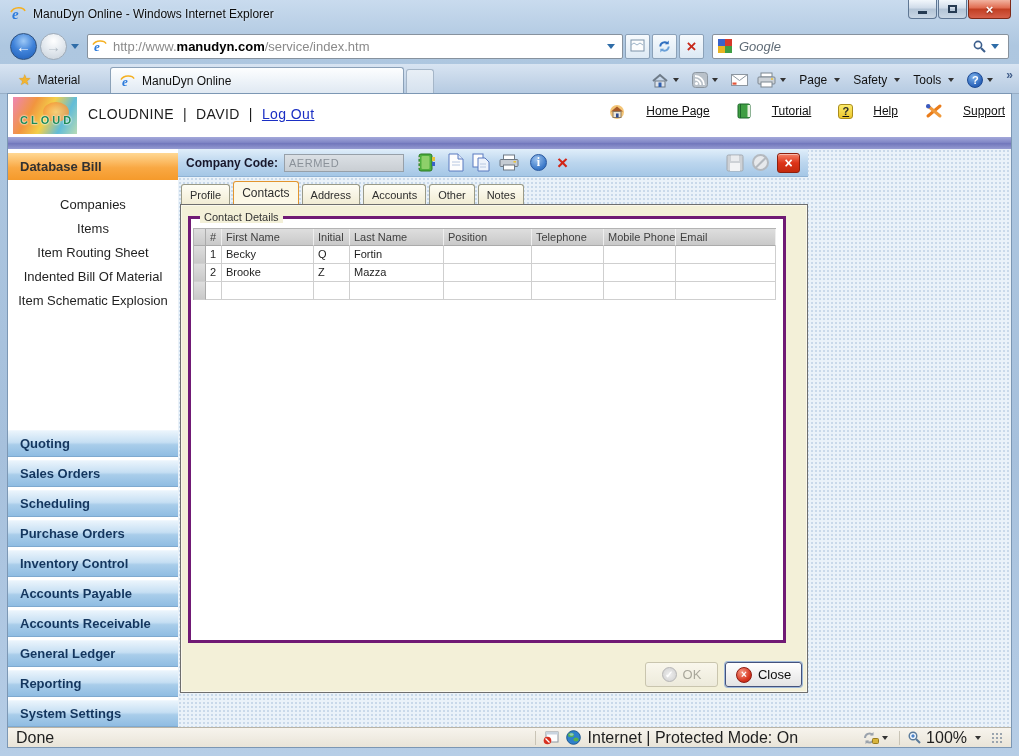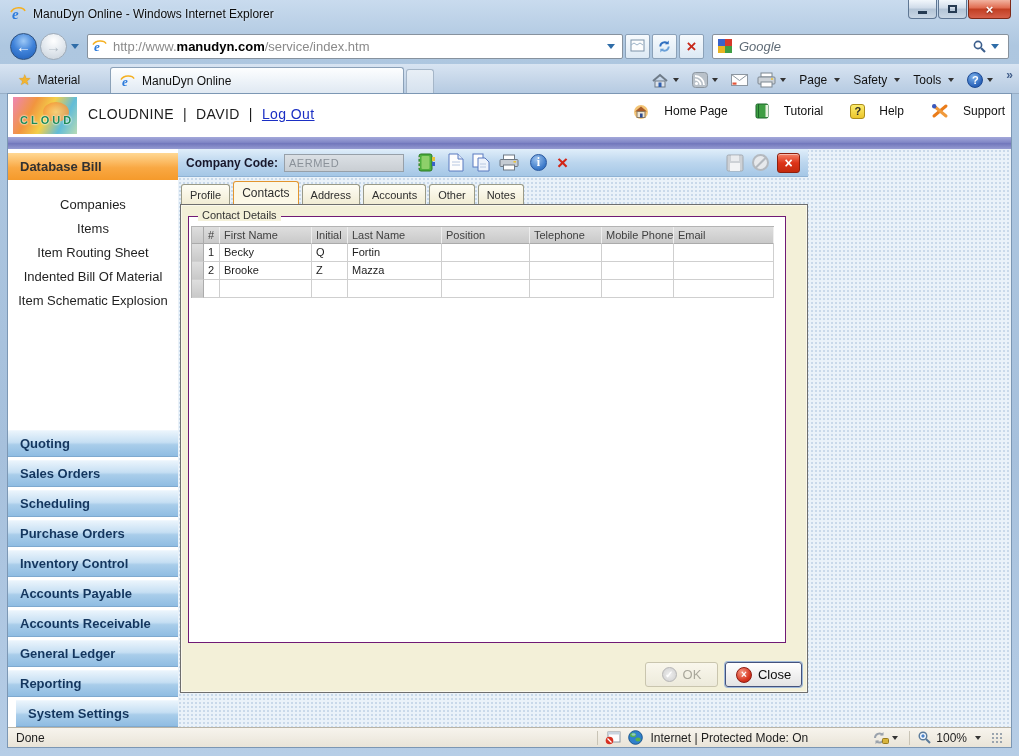--- a/index.html
+++ b/index.html
@@ -55,21 +55,21 @@
   
   .client { position:absolute; left:8px; top:94px; width:1003px; height:653px; background:#fff; box-shadow:0 0 0 1px #7c97b4; }
   .appheader { position:relative; height:43px; background:#fff; }
   .cloud-logo { position:absolute; left:5px; top:3px; width:64px; height:37px; border-radius:0; overflow:hidden;
     background:linear-gradient(118deg,#ee86b4 0%,#f1953f 30%,#f3cf49 52%,#62bcd8 76%,#b9dcb4 100%); }
   .cloud-logo span { position:absolute; left:7px; bottom:8px; font-size:11px; font-weight:bold; letter-spacing:3px; color:#1d8a56; text-shadow:0 0 2px #fff,0 0 2px #fff; }
   .cloud-blob { position:absolute; right:8px; top:5px; width:26px; height:20px; border-radius:50%; background:radial-gradient(#ffd27a,#ef8126); opacity:.85; }
   .account-line { position:absolute; left:80px; top:12px; font-size:14px; color:#1c1c1c; letter-spacing:.4px; display:flex; gap:9px; }
   .logout-link { color:#1b2fc4; text-decoration:underline; }
   .header-links { position:absolute; right:6px; top:9px; display:flex; align-items:center; gap:27px; font-size:12px; color:#111; }
-  .hlink { display:flex; align-items:center; gap:14px; }
+  .hlink { display:flex; align-items:center; gap:20px;text-decoration:underline; }
   .purplebar { position:absolute; top:43px; left:0; right:0; height:12px;
     background:linear-gradient(180deg,#a3a8da 0%,#8187c6 45%,#7278bc 55%,#959bd2 100%); }
   
   .bodyrow { position:absolute; top:55px; left:0; right:0; bottom:20px; display:flex; }
   .sidebar { width:170px; background:#fff; position:relative; flex:none; }
   .sb-header { margin-top:4px; height:27px; display:flex; align-items:center; padding-left:12px;
     background:linear-gradient(#ffd894,#f9a843 55%,#f59a2b); font-weight:bold; font-size:13px; color:#313131; }
   .sb-items { margin-top:13px; }
   .sb-item { height:24px; line-height:24px; text-align:center; font-size:13px; color:#1f1f1f; }
   .sb-modules { position:absolute; top:281px; left:0; width:100%; }
@@ -93,40 +93,40 @@
   .del-x { color:#d22516; font-size:19px; font-weight:bold; line-height:1; }
   
   .tabstrip { position:absolute; left:3px; top:32px; height:23px; display:flex; align-items:flex-end; z-index:3; }
   .tabitem { height:20px; margin-right:3px; padding:0 8px; display:flex; align-items:center;
     border:1px solid #9a9a87; border-bottom:none; border-radius:3px 3px 0 0;
     background:linear-gradient(#fefdf4,#f1ecd4); font-size:11px; color:#2e2e2e; }
   .tabitem.active { height:23px; border-color:#e2952f; background:#fcf8e7; font-size:12px; }
   
   .panel { position:absolute; left:2px; top:55px; width:628px; height:489px; background:#f3f0d8;
     border:1px solid #6e6e6e; box-shadow:inset 0 0 0 1px #faf8ec; }
-  .fieldset-box { position:absolute; left:7px; top:11px; width:598px; height:427px; background:#fff; border:1px solid #701a75; }
+  .fieldset-box { position:absolute; left:7px; top:11px; width:598px; height:427px; background:#fff; border:3px solid #701a75; }
   .legend { position:absolute; left:9px; top:-8px; background:#f3f0d8; padding:0 4px; font-size:11px; color:#333; }
   .grid { position:absolute; left:2px; top:9px; border-left:1px solid #b4b4b4; border-top:1px solid #b4b4b4; }
   .g-row { display:flex; height:18px; }
   .g-row.head { height:17px; }
   .gc { border-right:1px solid #cfcfcf; border-bottom:1px solid #cfcfcf; font-size:11px; color:#1d1d1d;
     padding:2px 4px; overflow:hidden; white-space:nowrap; background:#fff; }
   .head .gc { background:linear-gradient(#dedede,#c9c9c9); color:#3f3f3f; border-right:1px solid #eee; border-bottom:1px solid #ababab; }
   .gc.sel { background:linear-gradient(#dedede,#c9c9c9); border-right:1px solid #ababab; }
   .w-sel{width:12px;} .w-num{width:16px;} .w-first{width:92px;} .w-init{width:36px;} .w-last{width:94px;}
   .w-pos{width:88px;} .w-tel{width:72px;} .w-mob{width:72px;} .w-email{width:100px;}
   .panel-buttons { position:absolute; right:5px; bottom:5px; display:flex; gap:7px; }
   .btn { height:25px; border-radius:3px; display:flex; align-items:center; justify-content:center; gap:6px; font-size:13px; }
   .btn-ok { width:73px; border:1px solid #c9c5ae; background:linear-gradient(#f9f7ec,#edeadb); color:#a9a79b; }
   .btn-close { width:77px; border:1px solid #44527c; box-shadow:0 0 0 1px #9fb9da; background:linear-gradient(#ffffff,#e3e3e3); color:#0e0e0e; }
   .okc { width:15px; height:15px; border-radius:50%; border:1px solid #b5b5b5; background:radial-gradient(#efefef,#cfcfcf); color:#fff; font-size:10px; font-weight:bold; display:flex; align-items:center; justify-content:center; }
   .clc { width:16px; height:16px; border-radius:50%; border:1px solid #8f1c12; background:radial-gradient(circle at 35% 30%,#f59a86,#d6331d 65%,#b5220f); color:#fff; font-size:10px; font-weight:bold; display:flex; align-items:center; justify-content:center; }
   
   .statusbar { position:absolute; left:0; bottom:0; width:100%; height:20px; display:flex; align-items:center; padding:0 8px;
-    background:linear-gradient(#f7f4ed,#e9e4d8); border-top:1px solid #b9b4a6; font-size:12px; color:#1e1e1e; }
+    background:linear-gradient(#f7f4ed,#e9e4d8); border-top:1px solid #b9b4a6; font-size:16px; color:#1e1e1e; }
   .sb-sep { width:1px; height:14px; background:#c9c4b6; margin:0 7px; flex:none; }
   .zone-text { margin-right:64px; }
   .grip { width:12px; height:12px; margin-left:6px;
     background:radial-gradient(circle,#9aa4ae 1px,transparent 1.4px); background-size:4px 4px; background-position:bottom right; }
 </style>
 </head>
 <body>
 
 <div class="titlebar">
   <svg width="16" height="16" viewBox="0 0 16 16">
@@ -337,21 +337,21 @@
       <div class="sb-modules">
         <div class="sb-module">Quoting</div>
         <div class="sb-module">Sales Orders</div>
         <div class="sb-module">Scheduling</div>
         <div class="sb-module">Purchase Orders</div>
         <div class="sb-module">Inventory Control</div>
         <div class="sb-module">Accounts Payable</div>
         <div class="sb-module">Accounts Receivable</div>
         <div class="sb-module">General Ledger</div>
         <div class="sb-module">Reporting</div>
-        <div class="sb-module" style="margin-bottom:0;margin-left:8px;">System Settings</div>
+        <div class="sb-module" style="margin-bottom:0;">System Settings</div>
       </div>
     </div>
 
     <div class="main">
 
       <div class="main-toolbar">
         <span class="cc-label">Company Code:</span>
         <input class="cc-input" disabled="" value="AERMED" style="">
         <div class="tbi" style="margin-left:12px;">
           <svg width="20" height="19" viewBox="0 0 20 19">

